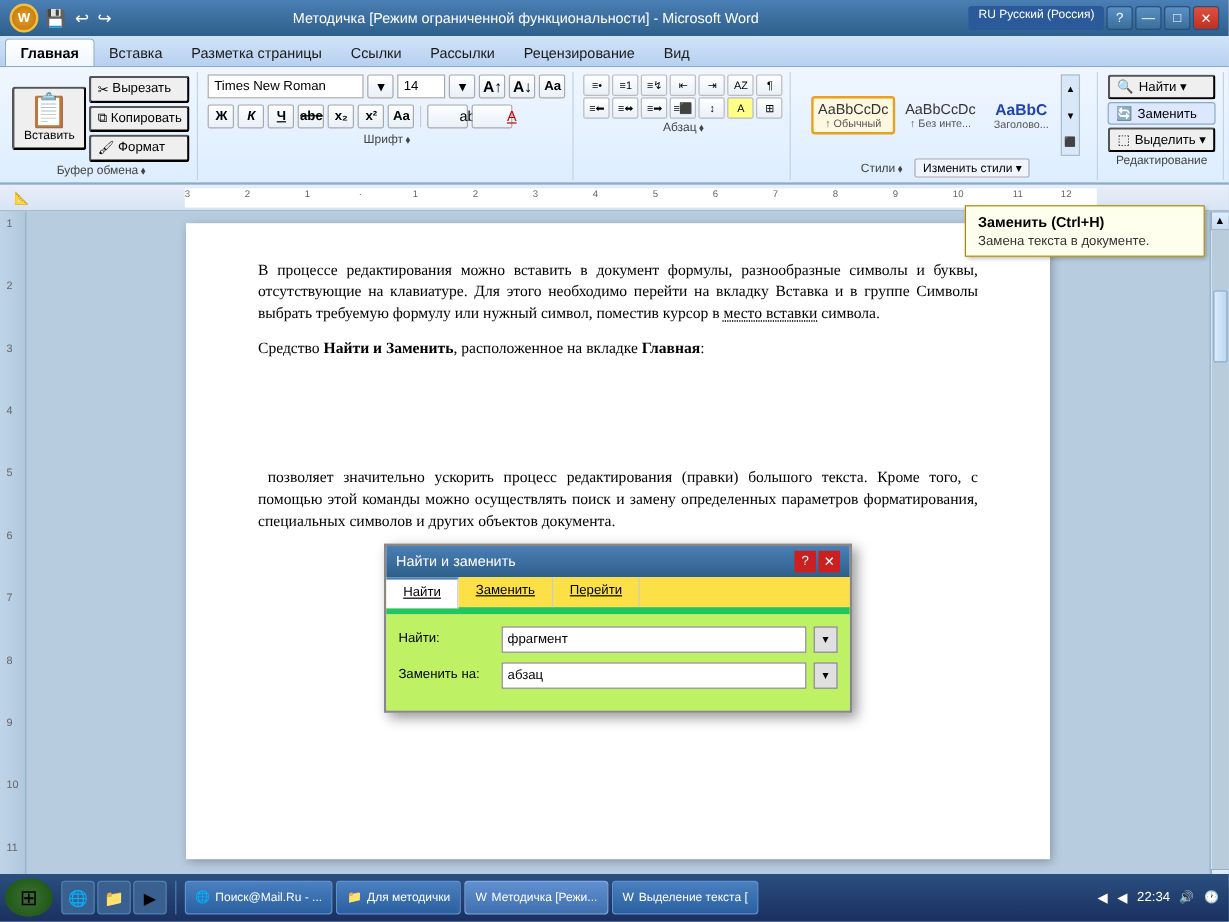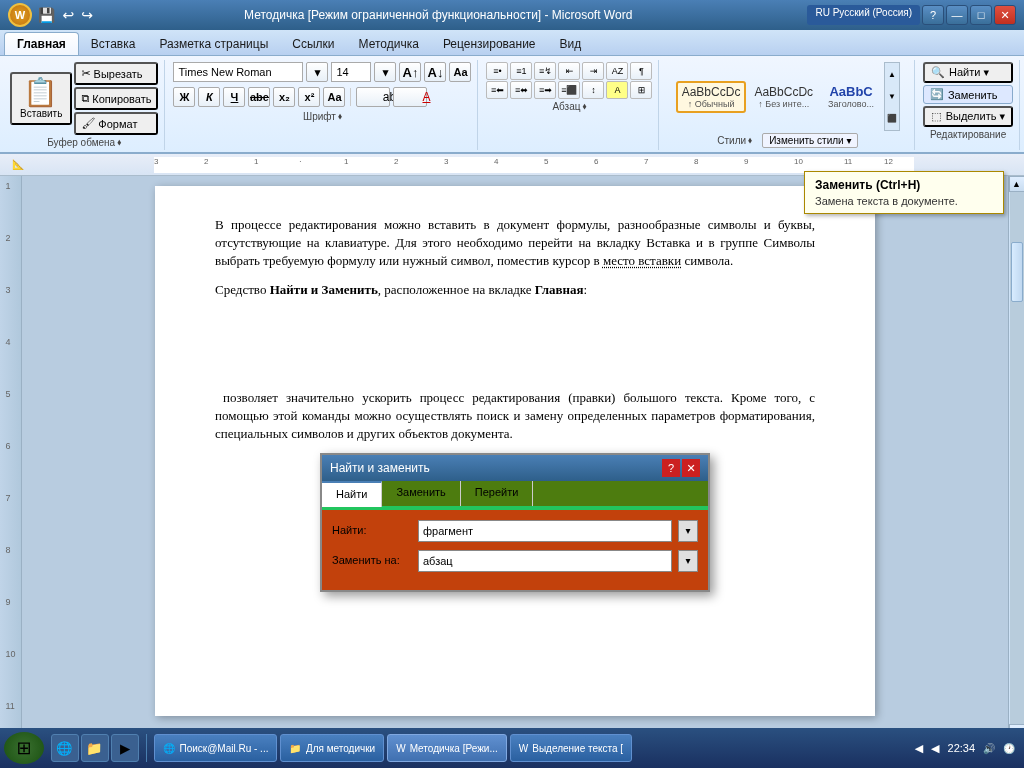--- a/index.html
+++ b/index.html
@@ -325,36 +325,37 @@
     .dialog-close {
       width: 18px; height: 18px;
       background: #cc2020;
       color: white;
       border: none;
       cursor: pointer;
       font-size: 11px;
       display: flex; align-items: center; justify-content: center;
     }
     .dialog-tabs {
-      background: #4d7c0f;
-      display: flex;
-      border-bottom: 4px solid #22c55e;
+      background: #fde047;
+      display: flex;
+      border-bottom: 6px solid #22c55e;
+      text-decoration: underline;
     }
     .dialog-tab {
       padding: 4px 14px;
       cursor: pointer;
       font-size: 11px;
       border-right: 1px solid #ccc;
     }
     .dialog-tab.active {
       background: white;
       border-top: 2px solid #4a7fb5;
       margin-bottom: -1px;
     }
-    .dialog-body { padding: 10px; background: #c2410c; }
+    .dialog-body { padding: 10px; background: #bef264; }
     .dialog-row {
       display: flex; align-items: center; margin-bottom: 8px; gap: 6px;
     }
     .dialog-label { width: 80px; font-size: 11px; }
     .dialog-input {
       flex: 1; height: 22px;
       border: 1px solid #888;
       padding: 2px 4px;
       font-size: 11px;
     }
@@ -457,21 +458,21 @@
     <button class="title-btn">□</button>
     <button class="title-btn close">✕</button>
   </div>
 </div>
 
 <div class="ribbon-tabs">
   <div class="ribbon-tab active">Главная</div>
   <div class="ribbon-tab">Вставка</div>
   <div class="ribbon-tab">Разметка страницы</div>
   <div class="ribbon-tab">Ссылки</div>
-  <div class="ribbon-tab">Методичка</div>
+  <div class="ribbon-tab">Рассылки</div>
   <div class="ribbon-tab">Рецензирование</div>
   <div class="ribbon-tab">Вид</div>
 </div>
 
 <div class="ribbon">
 
   <div class="ribbon-group">
     <div class="ribbon-group-content">
       <div style="display:flex;flex-direction:column;align-items:center;gap:2px;">
         <button class="r-btn r-btn-large" style="flex-direction:column;padding:4px 8px;">

